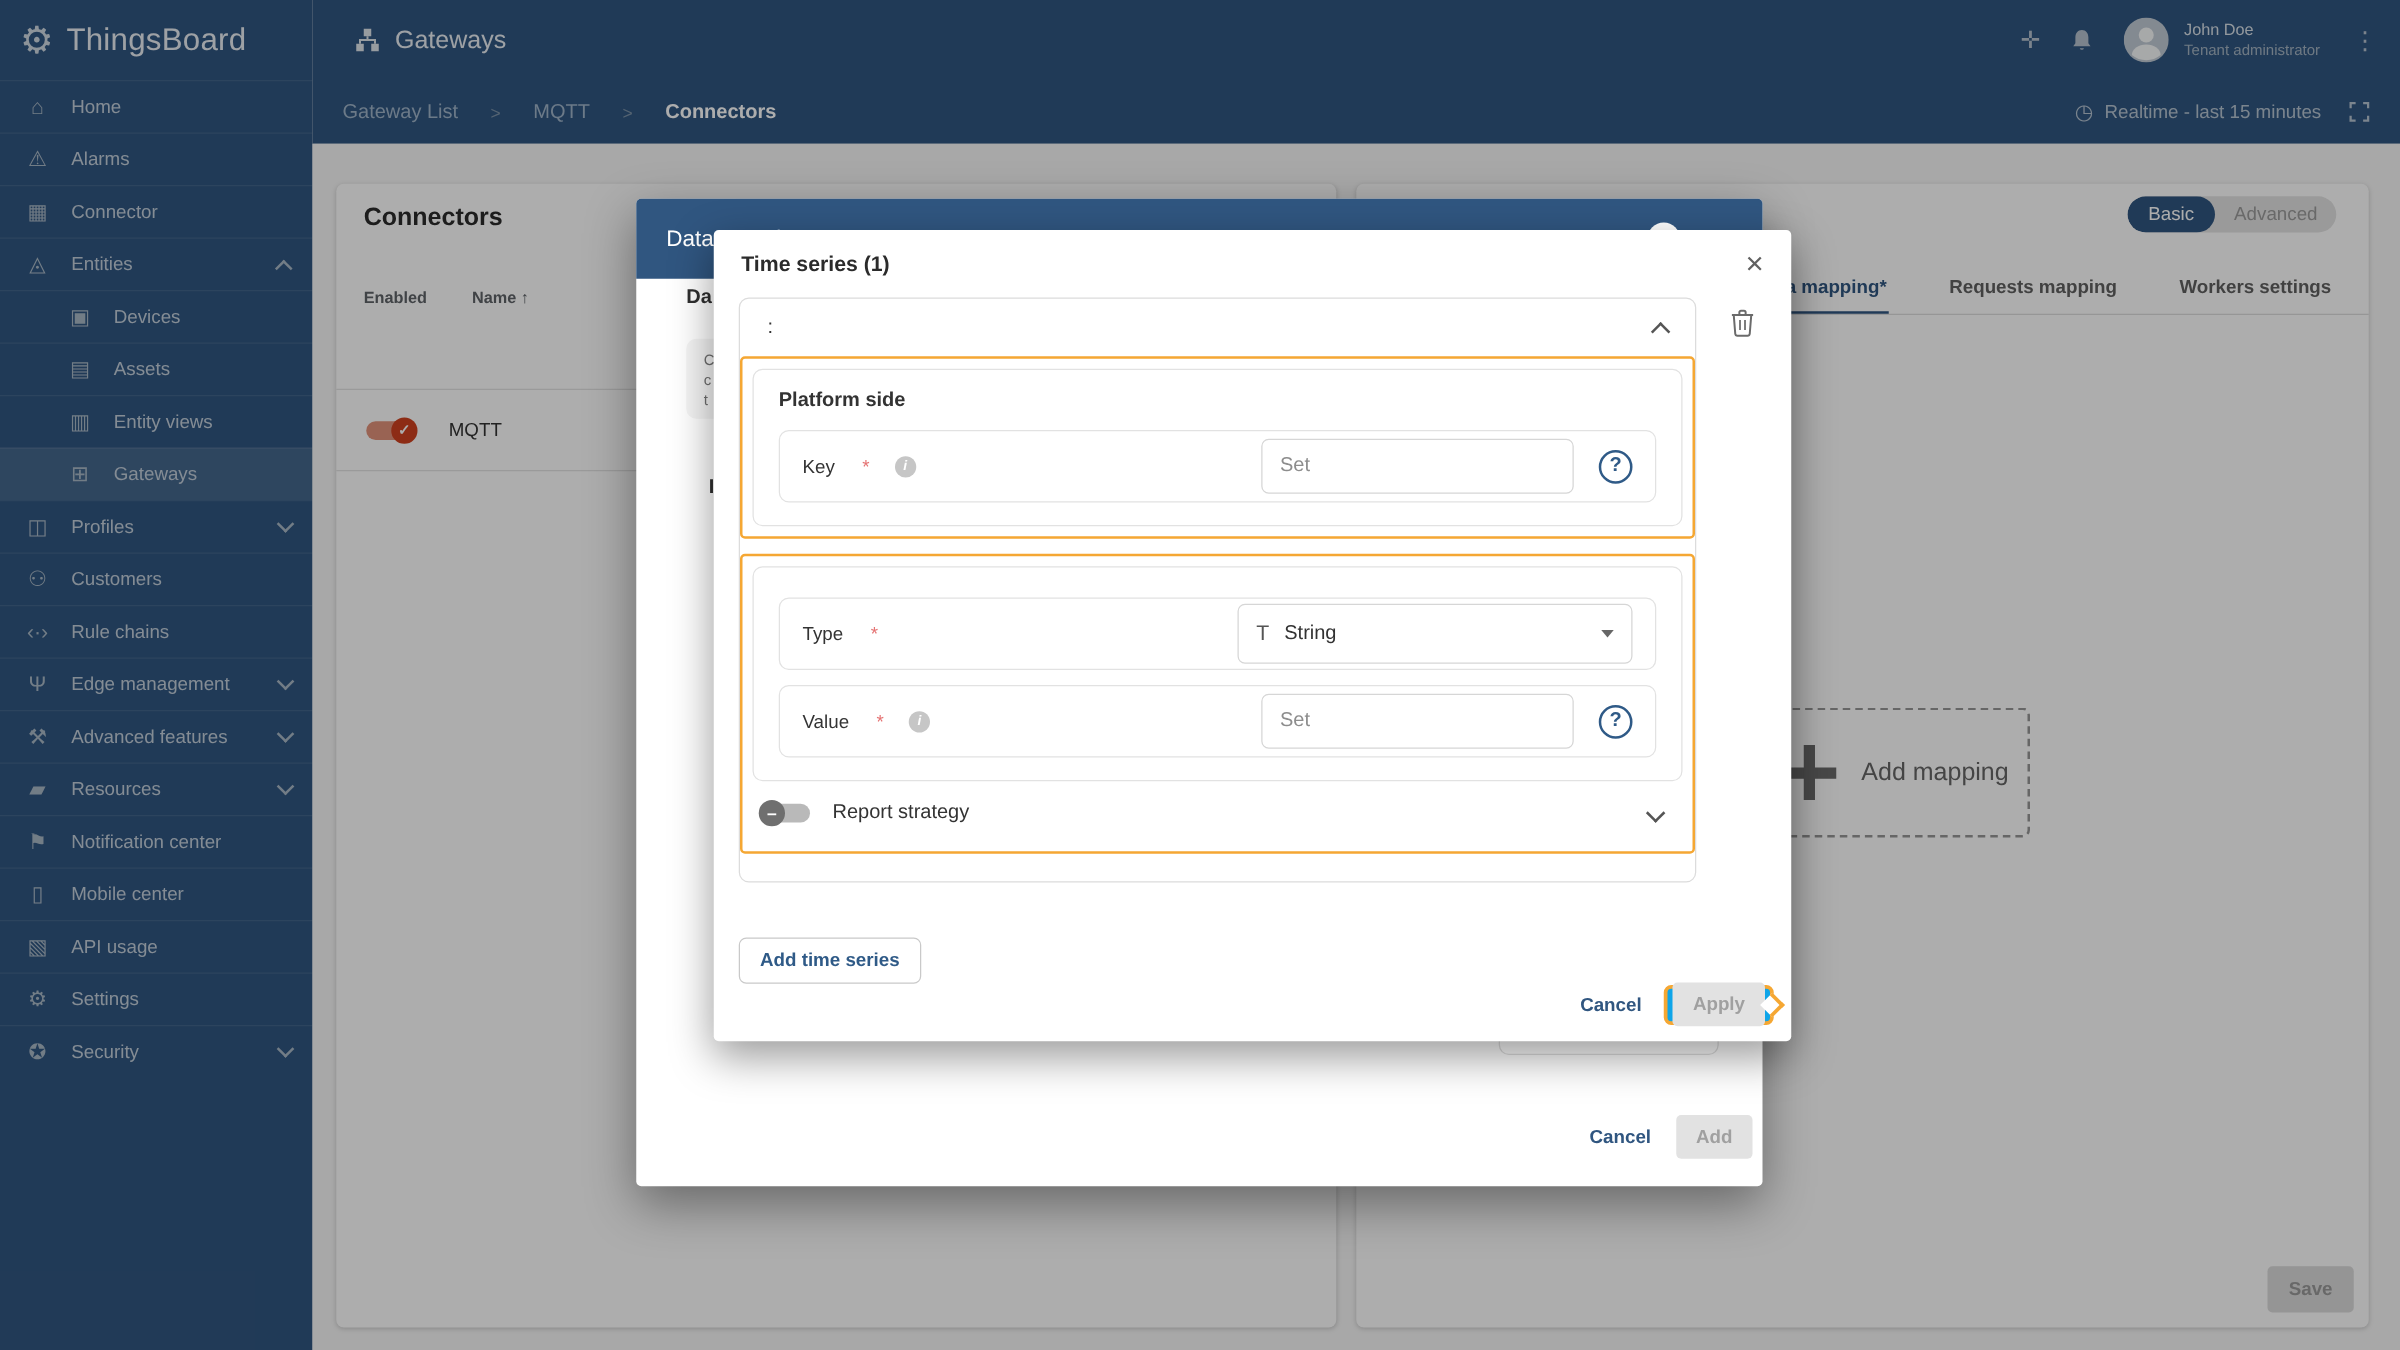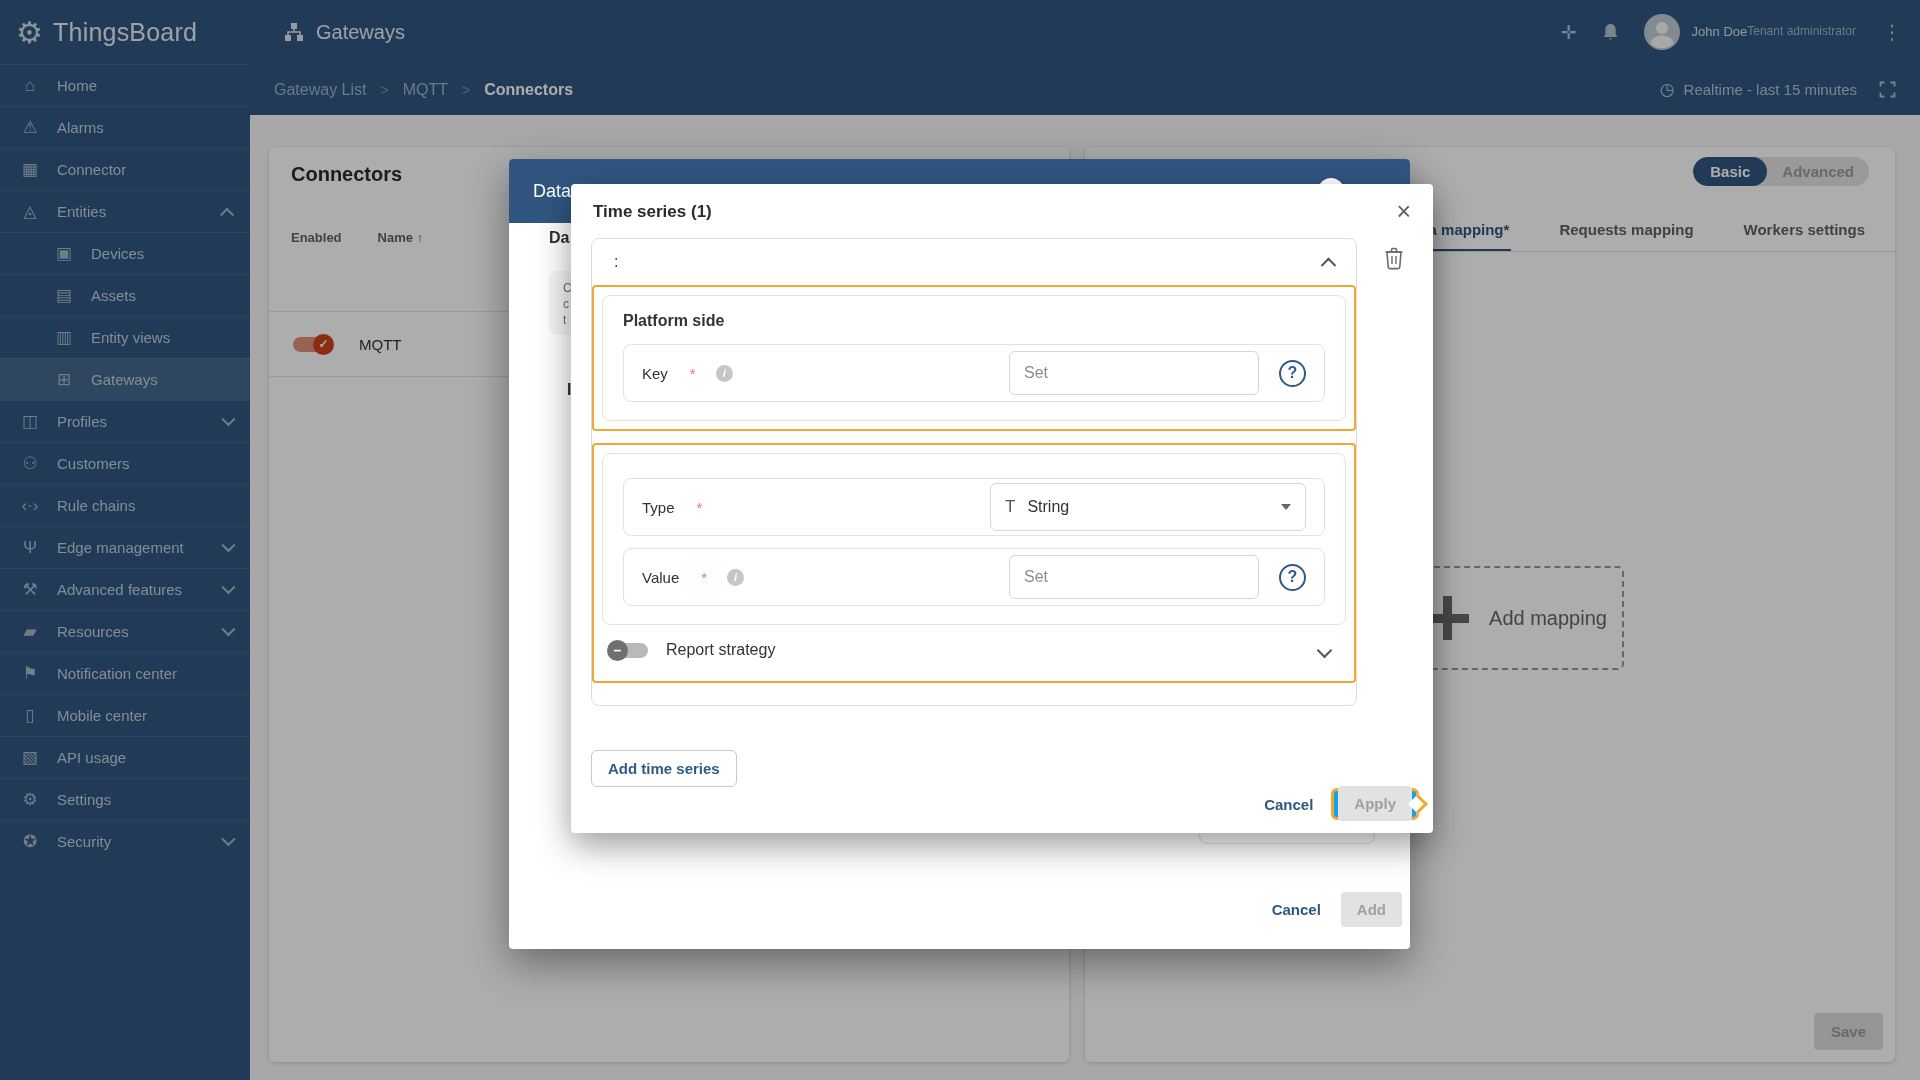--- a/index.html
+++ b/index.html
@@ -18,46 +18,46 @@
   .nav-item.selected{background:rgba(255,255,255,.1)}
   .nav-item .chev{margin-left:auto;width:8px;height:8px;border-right:2px solid #a9b8c6;border-bottom:2px solid #a9b8c6;display:none}
   .nav-item.chev-down .chev{display:block;transform:rotate(45deg) translate(-1px,-3px)}
   .nav-item.chev-up .chev{display:block;transform:rotate(-135deg) translate(-2px,-2px)}
   
   .topbar{position:absolute;left:250px;top:0;right:0;height:64px;background:#305680;display:flex;align-items:center;padding:0 18px;z-index:1}
   .tb-title{display:flex;align-items:center;gap:12px;margin-left:16px;color:#e9eef3;font-size:20px}
   .tb-right{margin-left:auto;display:flex;align-items:center;gap:24px}
   .tb-ic{color:#b6c2cf;font-size:19px;cursor:pointer;line-height:1}
   .user-cluster{display:flex;align-items:center;gap:12px;cursor:pointer}
-  .user-txt{display:flex;flex-direction:row;line-height:1.25}
+  .user-txt{display:flex;flex-direction:column;line-height:1.25}
   .user-name{font-size:13px;color:#d8e0e8}
   .user-role{font-size:12px;color:#a3b3c2}
   .kebab{font-size:20px;color:#b6c2cf;margin-left:2px;cursor:pointer}
   .subbar{position:absolute;left:250px;top:64px;right:0;height:51px;background:#305680;display:flex;align-items:center;padding:0 24px;z-index:1}
-  .crumb{display:flex;align-items:center;gap:14px;font-size:16px}
+  .crumb{display:flex;align-items:center;gap:26px;font-size:16px}
   .crumb .lnk{color:#9fb4c9;cursor:pointer}
   .crumb .sep{color:#7d93a9;font-size:14px}
   .crumb .cur{color:#fff;font-weight:600}
   .sub-right{margin-left:auto;display:flex;align-items:center;gap:22px;color:#b6c4d2;font-size:15px}
   .rt{display:flex;align-items:center;gap:9px;cursor:pointer}
   .rt .clock{font-size:17px}
   
   .content{position:absolute;left:250px;top:115px;right:0;bottom:0;background:#f8f8f8;z-index:1}
   .card{position:absolute;background:#fff;border-radius:6px;box-shadow:0 1px 4px rgba(0,0,0,.18)}
   .card.connectors{left:19px;top:32px;width:800px;height:915px}
   .conn-title{font-size:20px;font-weight:600;color:#2b2b2b;padding:16px 22px 0}
   .conn-cols{display:flex;gap:36px;padding:0 22px;margin-top:44px;font-size:13px;font-weight:700;color:#5f6368}
   .conn-div{height:1px;background:#e4e4e4;margin-top:66px}
   .conn-row{display:flex;align-items:center;height:64px;padding:0 24px;border-bottom:1px solid #e4e4e4;cursor:pointer}
   .conn-row .row-name{margin-left:28px;font-size:15px;color:#333}
   .tgl-on{width:38px;height:15px;background:#e2937b;border-radius:8px;position:relative;flex:none;cursor:pointer}
   .tgl-on .thumb{position:absolute;right:-3px;top:-3px;width:21px;height:21px;border-radius:50%;background:#d0421f;color:#fff;font-size:12px;font-weight:700;display:flex;align-items:center;justify-content:center}
   .card.settings{left:835px;top:32px;width:810px;height:915px}
   .mode-row{display:flex;justify-content:flex-end;padding:10px 26px 0}
-  .mode-toggle{background:#e3e3e3;border-radius:17px;display:flex;font-size:15px;font-weight:700;overflow:hidden}
+  .mode-toggle{background:#e3e3e3;border-radius:17px;display:flex;font-size:15px;font-weight:400;overflow:hidden}
   .mode-basic{background:#305680;color:#fff;border-radius:17px;padding:6px 17px;cursor:pointer}
   .mode-adv{color:#9b9b9b;padding:6px 15px;cursor:pointer}
   .tabs-row{display:flex;justify-content:flex-end;gap:46px;padding:0 28px;margin-top:22px;border-bottom:1px solid #ddd}
   .tab{font-size:15px;font-weight:600;color:#616161;padding:13px 2px 11px;cursor:pointer;border-bottom:2px solid transparent}
   .tab.active{color:#305680;border-bottom-color:#305680}
   .add-mapping{position:absolute;left:323px;top:419px;width:212px;height:100px;border:2px dashed #979797;border-radius:6px;display:flex;align-items:center;justify-content:center;gap:20px;color:#666;font-size:20px;font-weight:500;cursor:pointer}
   .plus{position:relative;width:44px;height:44px;flex:none}
   .plus::before,.plus::after{content:"";position:absolute;background:#6a6a6a}
   .plus::before{left:0;top:18px;width:44px;height:9px}
   .plus::after{left:18px;top:0;width:9px;height:44px}

